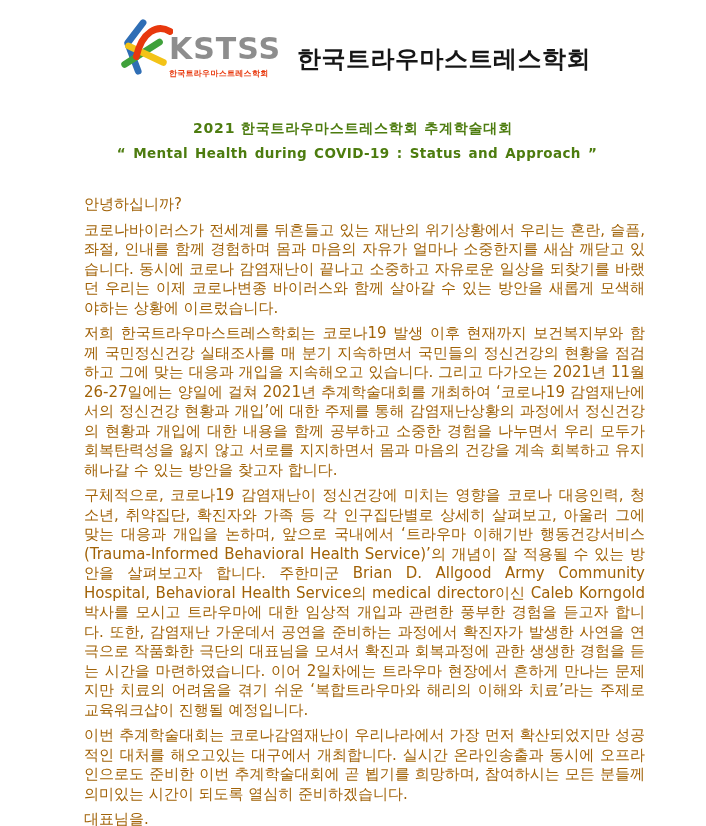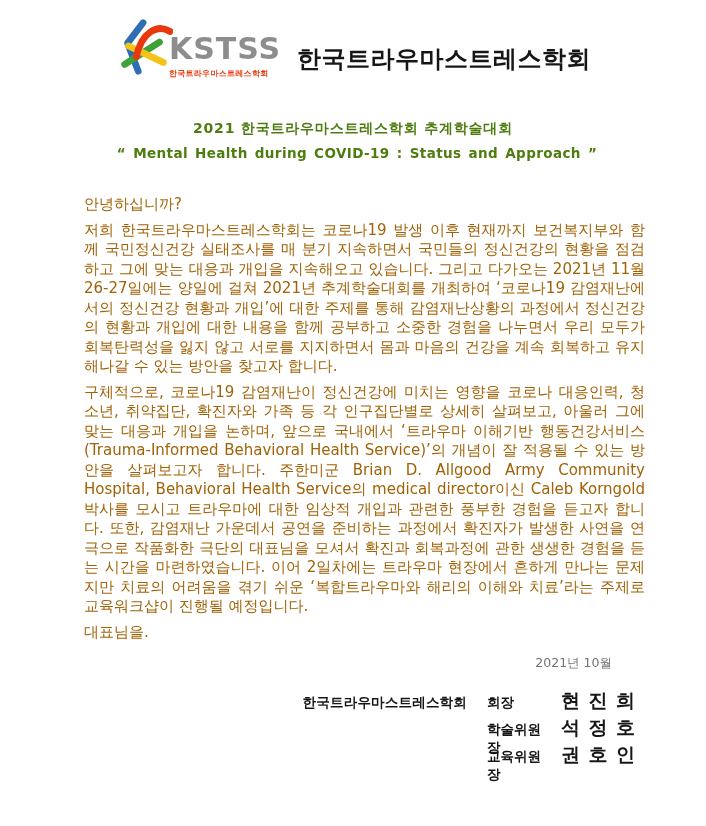--- a/index.html
+++ b/index.html
@@ -55,22 +55,24 @@
     <div class="org-name">한국트라우마스트레스학회</div>
   </div>
 
   <div class="title-block">
     <div class="title-line1">2021 한국트라우마스트레스학회 추계학술대회</div>
     <div class="title-line3">“ Mental Health during COVID-19 : Status and Approach ”</div>
   </div>
 
   <div class="body-block">
     <p class="greeting">안녕하십니까?</p>
+    <p>코로나바이러스가 전세계를 뒤흔들고 있는 재난의 위기상황에서 우리는 혼란, 슬픔, 좌절, 인내를 함께 경험하며 몸과 마음의 자유가 얼마나 소중한지를 새삼 깨닫고 있습니다. 동시에 코로나 감염재난이 끝나고 소중하고 자유로운 일상을 되찾기를 바랬던 우리는 이제 코로나변종 바이러스와 함께 살아갈 수 있는 방안을 새롭게 모색해야하는 상황에 이르렀습니다.</p>
     <p>저희 한국트라우마스트레스학회는 코로나19 발생 이후 현재까지 보건복지부와 함께 국민정신건강 실태조사를 매 분기 지속하면서 국민들의 정신건강의 현황을 점검하고 그에 맞는 대응과 개입을 지속해오고 있습니다. 그리고 다가오는 2021년 11월 26-27일에는 양일에 걸쳐 2021년 추계학술대회를 개최하여 ‘코로나19 감염재난에서의 정신건강 현황과 개입’에 대한 주제를 통해 감염재난상황의 과정에서 정신건강의 현황과 개입에 대한 내용을 함께 공부하고 소중한 경험을 나누면서 우리 모두가 회복탄력성을 잃지 않고 서로를 지지하면서 몸과 마음의 건강을 계속 회복하고 유지해나갈 수 있는 방안을 찾고자 합니다.</p>
     <p>구체적으로, 코로나19 감염재난이 정신건강에 미치는 영향을 코로나 대응인력, 청소년, 취약집단, 확진자와 가족 등 각 인구집단별로 상세히 살펴보고, 아울러 그에 맞는 대응과 개입을 논하며, 앞으로 국내에서 ‘트라우마 이해기반 행동건강서비스(Trauma-Informed Behavioral Health Service)’의 개념이 잘 적용될 수 있는 방안을 살펴보고자 합니다. 주한미군 Brian D. Allgood Army Community Hospital, Behavioral Health Service의 medical director이신 Caleb Korngold 박사를 모시고 트라우마에 대한 임상적 개입과 관련한 풍부한 경험을 듣고자 합니다. 또한, 감염재난 가운데서 공연을 준비하는 과정에서 확진자가 발생한 사연을 연극으로 작품화한 극단의 대표님을 모셔서 확진과 회복과정에 관한 생생한 경험을 듣는 시간을 마련하였습니다. 이어 2일차에는 트라우마 현장에서 흔하게 만나는 문제지만 치료의 어려움을 겪기 쉬운 ‘복합트라우마와 해리의 이해와 치료’라는 주제로 교육워크샵이 진행될 예정입니다.</p>
+    <p>이번 추계학술대회는 코로나감염재난이 우리나라에서 가장 먼저 확산되었지만 성공적인 대처를 해오고있는 대구에서 개최합니다. 실시간 온라인송출과 동시에 오프라인으로도 준비한 이번 추계학술대회에 곧 뵙기를 희망하며, 참여하시는 모든 분들께 의미있는 시간이 되도록 열심히 준비하겠습니다.</p>
     <p class="closing">대표님을.</p>
   </div>
 
   <div class="date-line">2021년 10월</div>
 
   <div class="sig-block">
     <div class="sig-row">
       <span class="sig-org">한국트라우마스트레스학회</span>
       <span class="sig-title">회장</span>
       <span class="sig-name">현 진 희</span>

